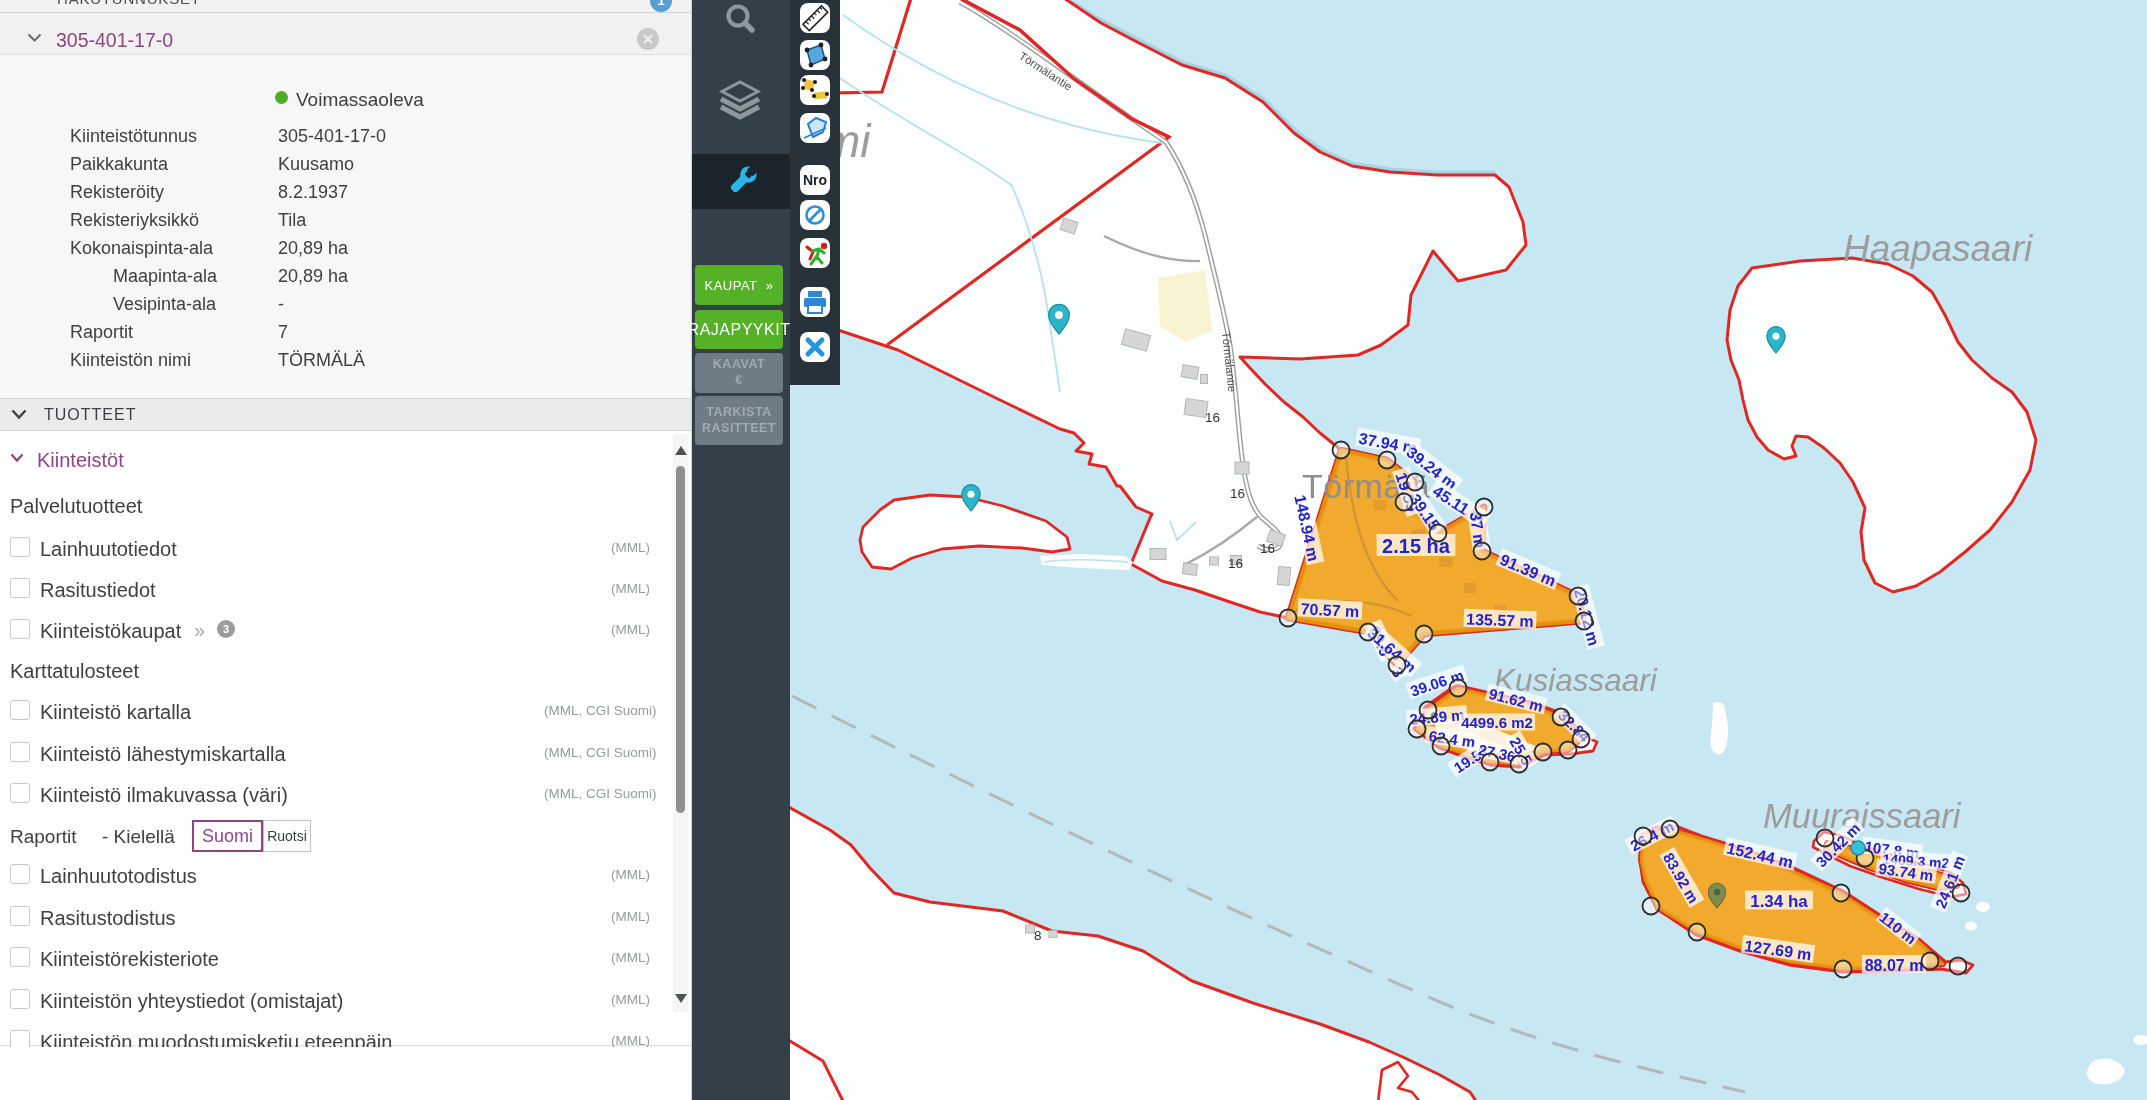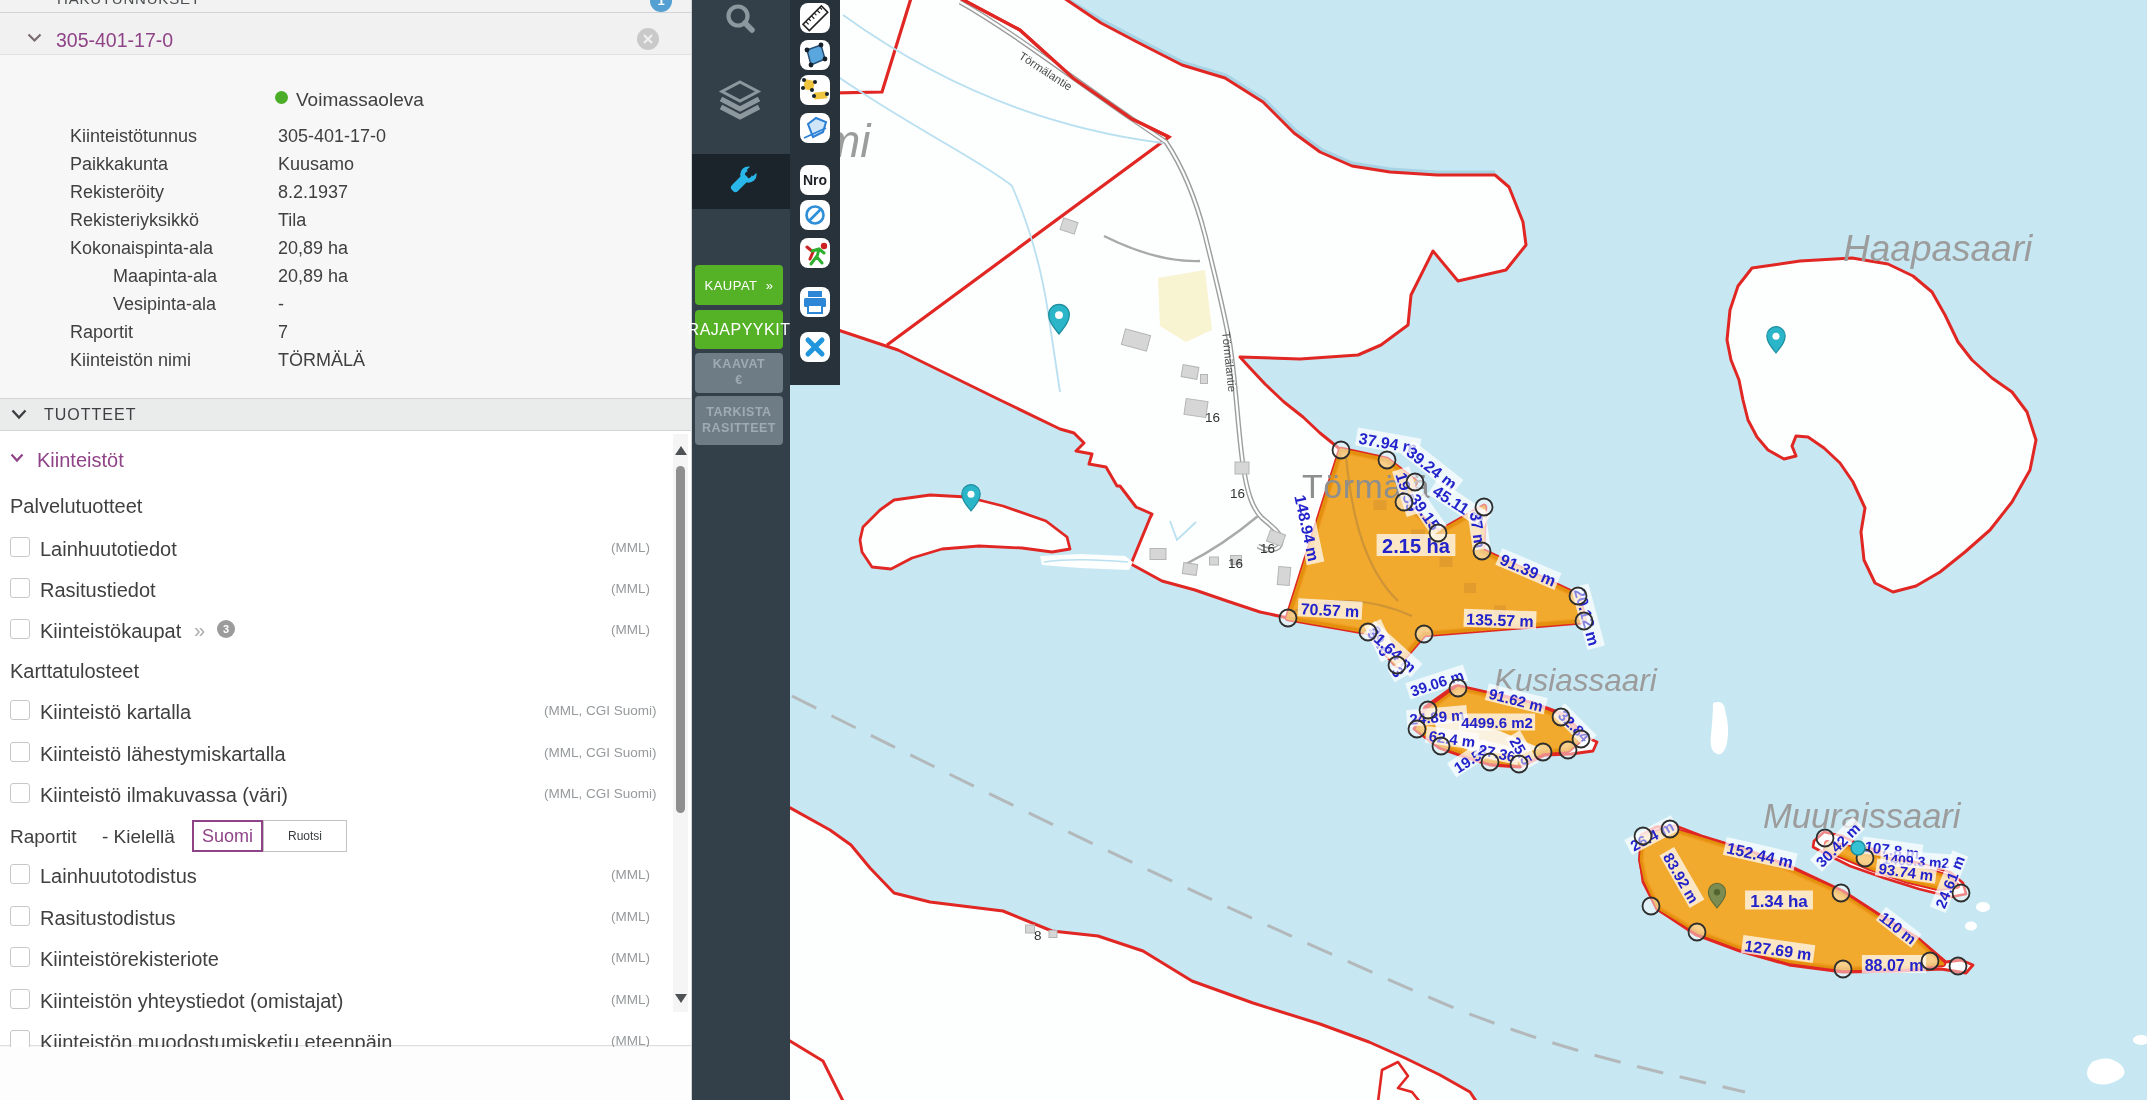--- a/index.html
+++ b/index.html
@@ -85,21 +85,21 @@
     <div class="t gr" style="left:544px;top:703px">(MML, CGI Suomi)</div>
   <div class="cb" style="left:10px;top:742px"></div>
     <div class="t p" style="left:40px;top:743px">Kiinteistö lähestymiskartalla</div>
     <div class="t gr" style="left:544px;top:745px">(MML, CGI Suomi)</div>
   <div class="cb" style="left:10px;top:783px"></div>
     <div class="t p" style="left:40px;top:784px">Kiinteistö ilmakuvassa (väri)</div>
     <div class="t gr" style="left:544px;top:786px">(MML, CGI Suomi)</div>
   <div class="t b" style="left:10px;top:826px;font-size:19px">Raportit</div>
   <div class="t" style="left:102px;top:826px;font-size:19px">- Kielellä</div>
   <div class="ab" style="left:192px;top:820px;width:71px;height:32px;border:2px solid #8f4387;background:#fff;color:#8f4387;font-size:18px;display:flex;align-items:center;justify-content:center;z-index:2">Suomi</div>
-  <div class="ab" style="left:263px;top:820px;width:84px;height:32px;border:1.5px solid #c3c3c3;background:#fff;color:#3a3d40;font-size:12px;display:flex;align-items:center;justify-content:center">Ruotsi</div>
+  <div class="ab" style="left:263px;top:820px;width:48px;height:32px;border:1.5px solid #c3c3c3;background:#fff;color:#3a3d40;font-size:14px;display:flex;align-items:center;justify-content:center">Ruotsi</div>
   <div class="cb" style="left:10px;top:864px"></div>
     <div class="t p" style="left:40px;top:865px">Lainhuutotodistus</div>
     <div class="t gr" style="left:611px;top:867px">(MML)</div>
   <div class="cb" style="left:10px;top:906px"></div>
     <div class="t p" style="left:40px;top:907px">Rasitustodistus</div>
     <div class="t gr" style="left:611px;top:909px">(MML)</div>
   <div class="cb" style="left:10px;top:947px"></div>
     <div class="t p" style="left:40px;top:948px">Kiinteistörekisteriote</div>
     <div class="t gr" style="left:611px;top:950px">(MML)</div>
   <div class="cb" style="left:10px;top:989px"></div>

